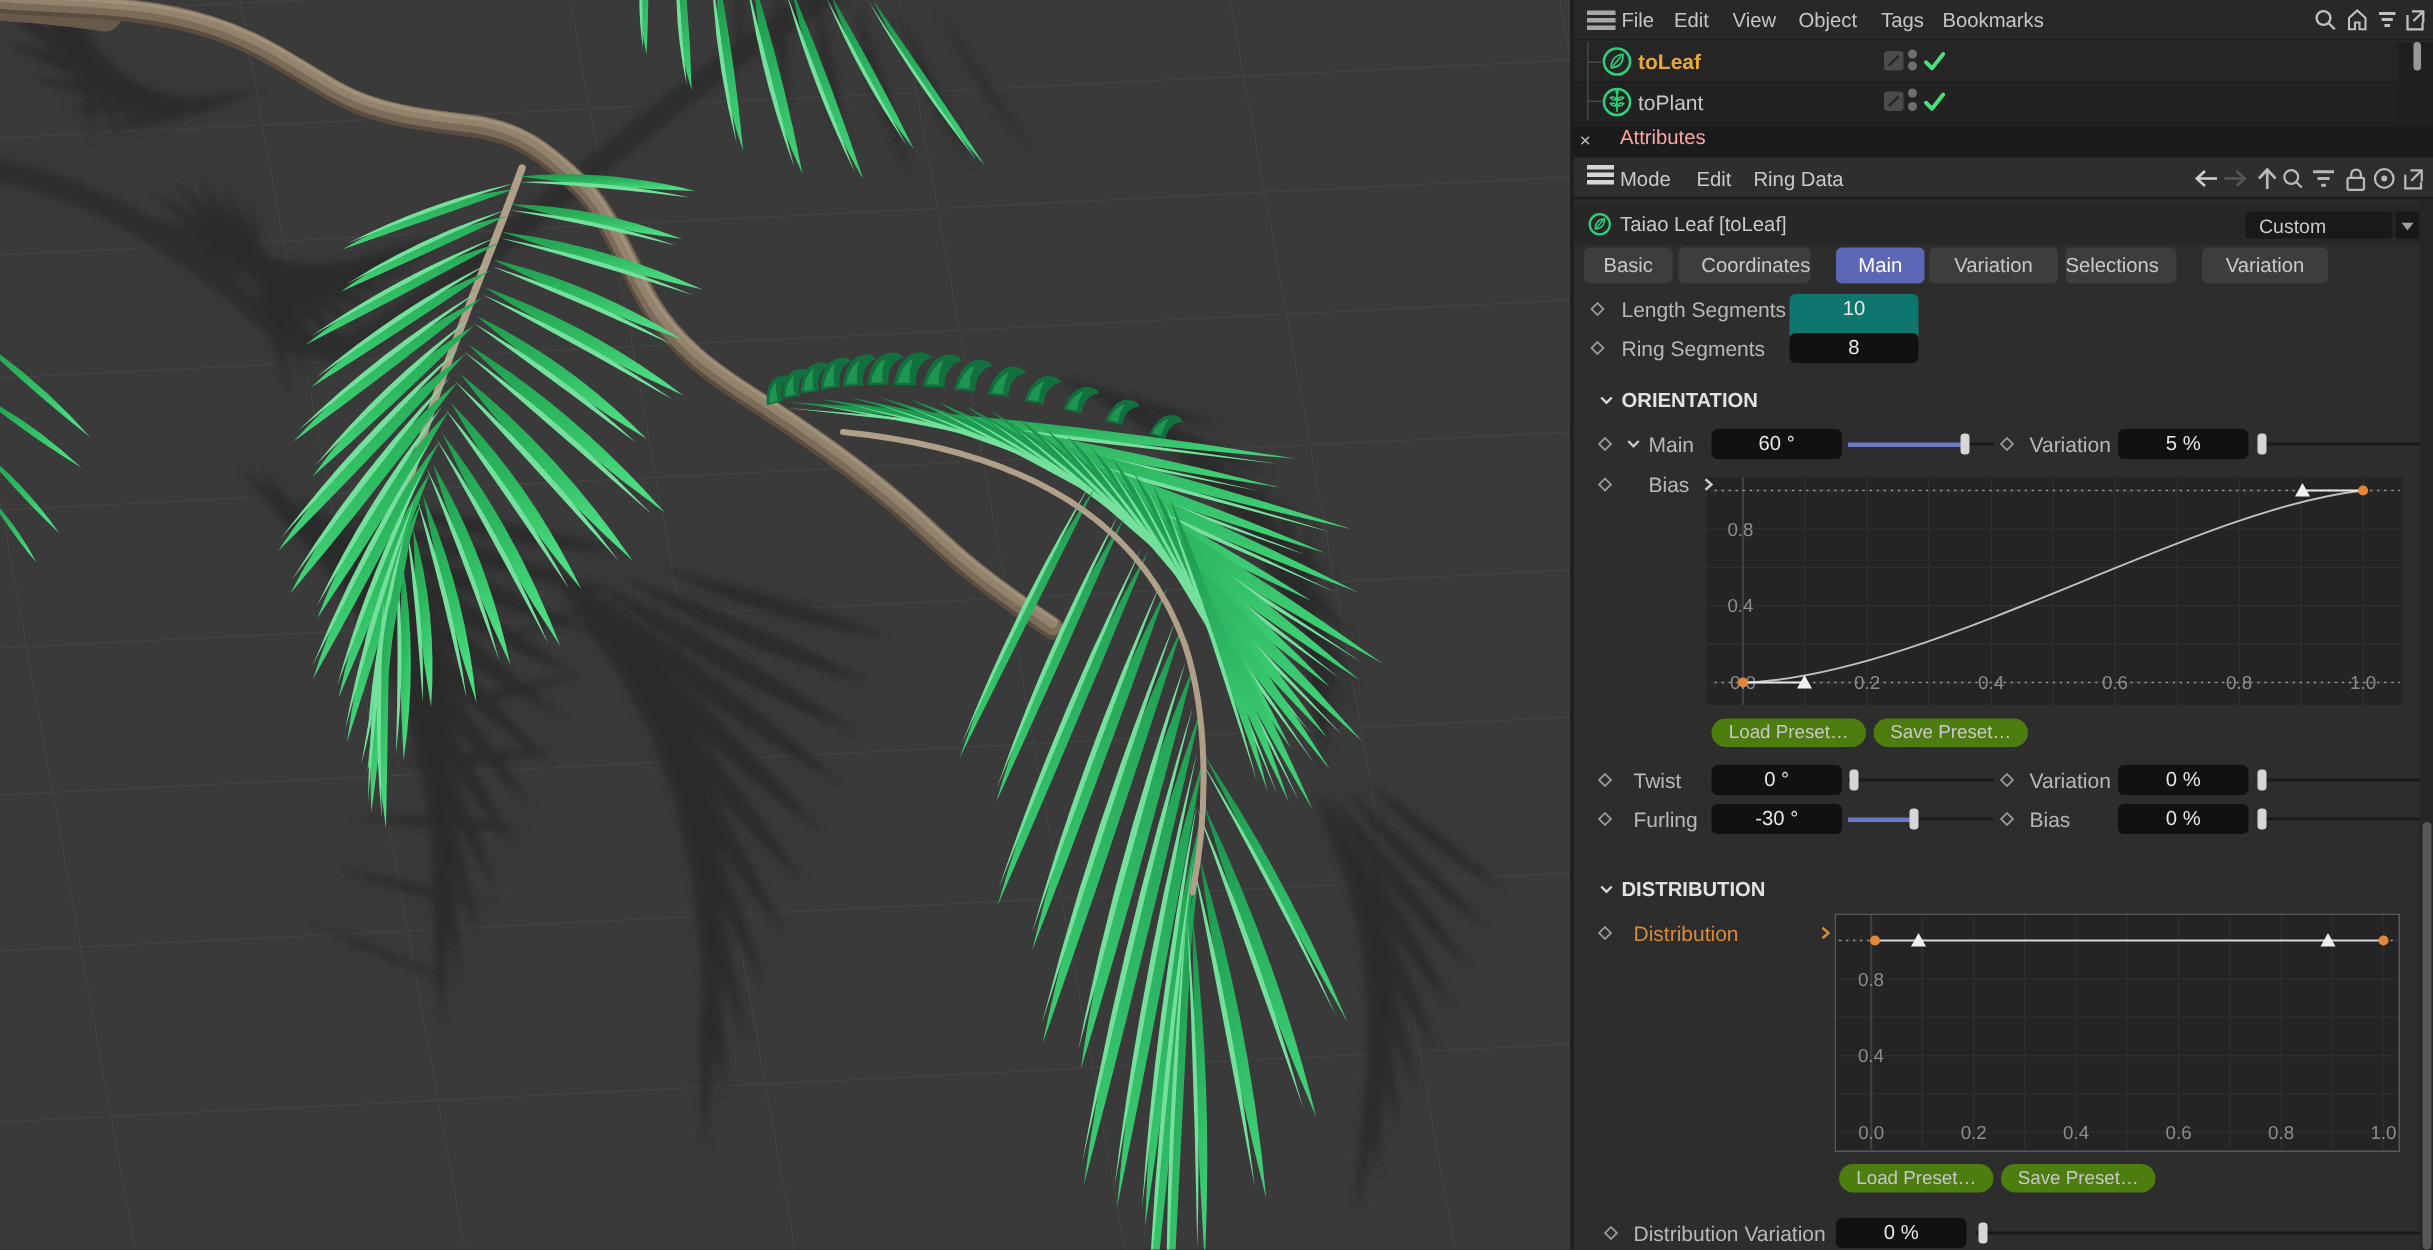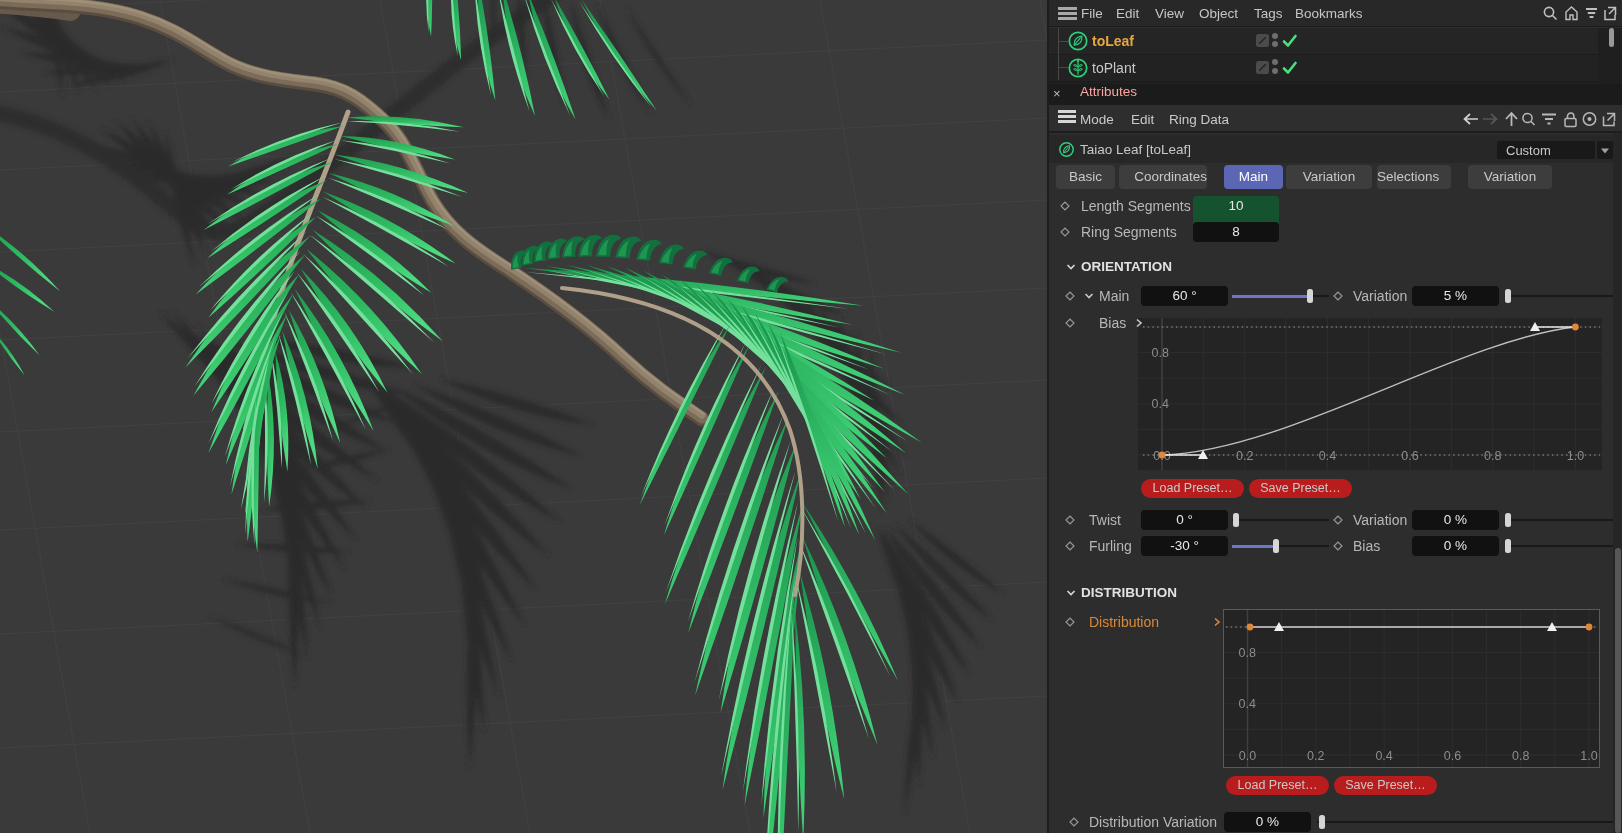--- a/index.html
+++ b/index.html
@@ -1,21 +1,21 @@
 <!DOCTYPE html>
 <html><head><meta charset="utf-8">
 <style>
 * { margin:0; padding:0; box-sizing:border-box; }
 html,body { width:1622px; height:833px; overflow:hidden; background:#2d2d2d;
   font-family:"Liberation Sans", sans-serif; }
 #viewport { position:absolute; left:0; top:0; width:1047px; height:833px; }
 #panel { position:absolute; left:1047px; top:0; width:575px; height:833px; background:#2d2d2d; }
 .abs { position:absolute; }
 .lbl { color:#bdbdbd; }
-.btn { position:absolute; height:19px; background:#b91c1c; border-radius:9.5px; color:#c9c9c9;
+.btn { position:absolute; height:19px; background:#4d7c0f; border-radius:9.5px; color:#c9c9c9;
   font-size:12.5px; text-align:center; line-height:19px; }
 </style></head>
 <body>
 <div id="viewport"><svg width="1047" height="833" viewBox="0 0 1047 833">
 <defs>
         <filter id="blur2" x="-20%" y="-20%" width="140%" height="140%">
           <feGaussianBlur stdDeviation="2.8"></feGaussianBlur>
         </filter>
         <filter id="blur3" x="-20%" y="-20%" width="140%" height="140%">
           <feGaussianBlur stdDeviation="3"></feGaussianBlur>
@@ -433,21 +433,21 @@
 <div class="abs" style="left:9px;top:165px;width:59px;height:24px;background:#3d3d3d;border-radius:4px;color:#c9c9c9;font-size:13.5px;text-align:center;line-height:24px">Basic</div>
 <div class="abs" style="left:72px;top:165px;width:88px;height:24px;background:#3d3d3d;border-radius:4px;color:#c9c9c9;font-size:13.5px;text-align:right;line-height:24px">Coordinates</div>
 <div class="abs" style="left:177px;top:165px;width:59px;height:24px;background:#5b67b5;border-radius:4px;color:#ffffff;font-size:13.5px;text-align:center;line-height:24px">Main</div>
 <div class="abs" style="left:239px;top:165px;width:86px;height:24px;background:#3d3d3d;border-radius:4px;color:#c9c9c9;font-size:13.5px;text-align:center;line-height:24px">Variation</div>
 <div class="abs" style="left:330px;top:165px;width:74px;height:24px;background:#3d3d3d;border-radius:4px;color:#c9c9c9;font-size:13.5px;text-align:left;line-height:24px">Selections</div>
 <div class="abs" style="left:421px;top:165px;width:84px;height:24px;background:#3d3d3d;border-radius:4px;color:#c9c9c9;font-size:13.5px;text-align:center;line-height:24px">Variation</div>
 <svg class="abs" style="left:12.5px;top:201px" width="10" height="10">
       <rect x="2.2" y="2.2" width="5.6" height="5.6" fill="none" stroke="#9a9a9a" stroke-width="1.2" transform="rotate(45 5 5)"></rect>
     </svg>
 <div class="abs" style="left:34px;top:198px;font-size:14px;color:#b8b8b8;white-space:nowrap">Length Segments</div>
-<div class="abs" style="left:146px;top:196px;width:86px;height:32px;background:#14532d;border-radius:4px;color:#e8e8e8;font-size:13.5px;text-align:center;line-height:20px">10</div>
+<div class="abs" style="left:146px;top:196px;width:86px;height:32px;background:#0f766e;border-radius:4px;color:#e8e8e8;font-size:13.5px;text-align:center;line-height:20px">10</div>
 <svg class="abs" style="left:12.5px;top:227px" width="10" height="10">
       <rect x="2.2" y="2.2" width="5.6" height="5.6" fill="none" stroke="#9a9a9a" stroke-width="1.2" transform="rotate(45 5 5)"></rect>
     </svg>
 <div class="abs" style="left:34px;top:224px;font-size:14px;color:#b8b8b8;white-space:nowrap">Ring Segments</div>
 <div class="abs" style="left:146px;top:222px;width:86px;height:20px;background:#111111;border-radius:4px;color:#e8e8e8;font-size:13.5px;text-align:center;line-height:20px">8</div>
 <svg class="abs" style="left:19px;top:263px" width="10" height="8">
       <path d="M1.5,2 L5,5.5 L8.5,2" fill="none" stroke="#d8d8d8" stroke-width="1.6"></path>
     </svg>
 <div class="abs" style="left:34px;top:259px;font-size:13.5px;color:#e2e2e2;font-weight:700;white-space:nowrap">ORIENTATION</div>
 <svg class="abs" style="left:18px;top:291px" width="10" height="10">

